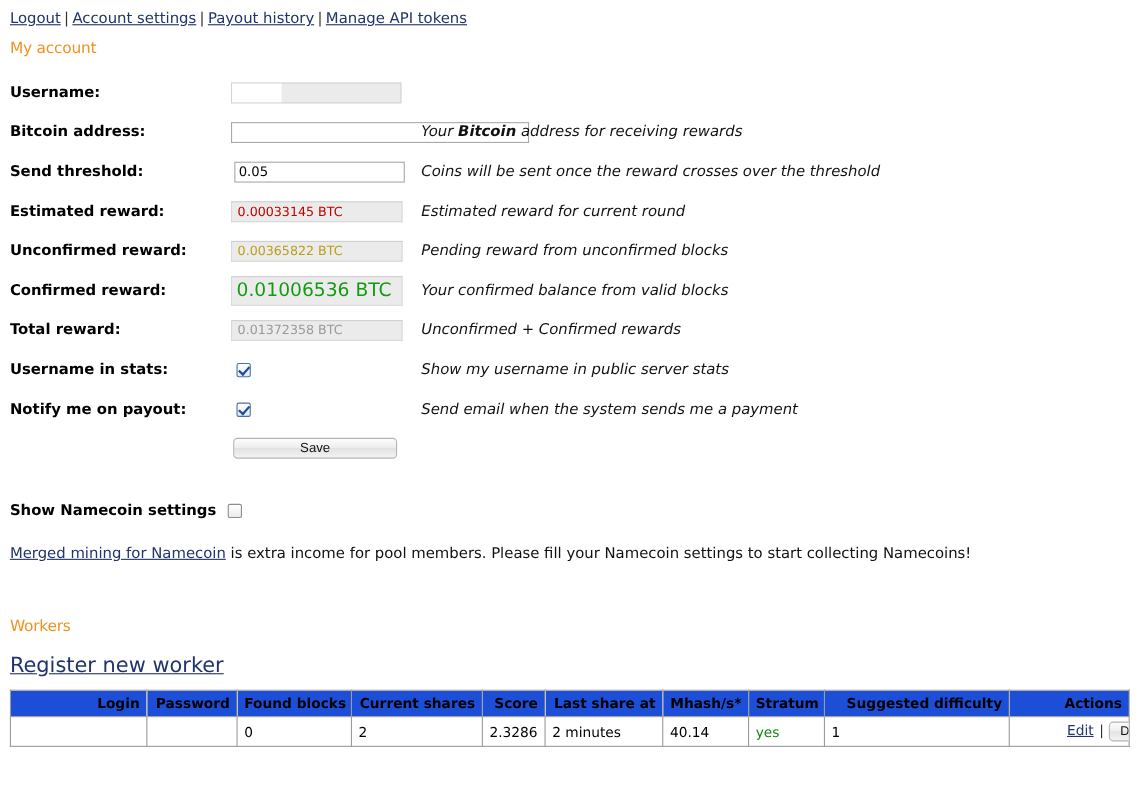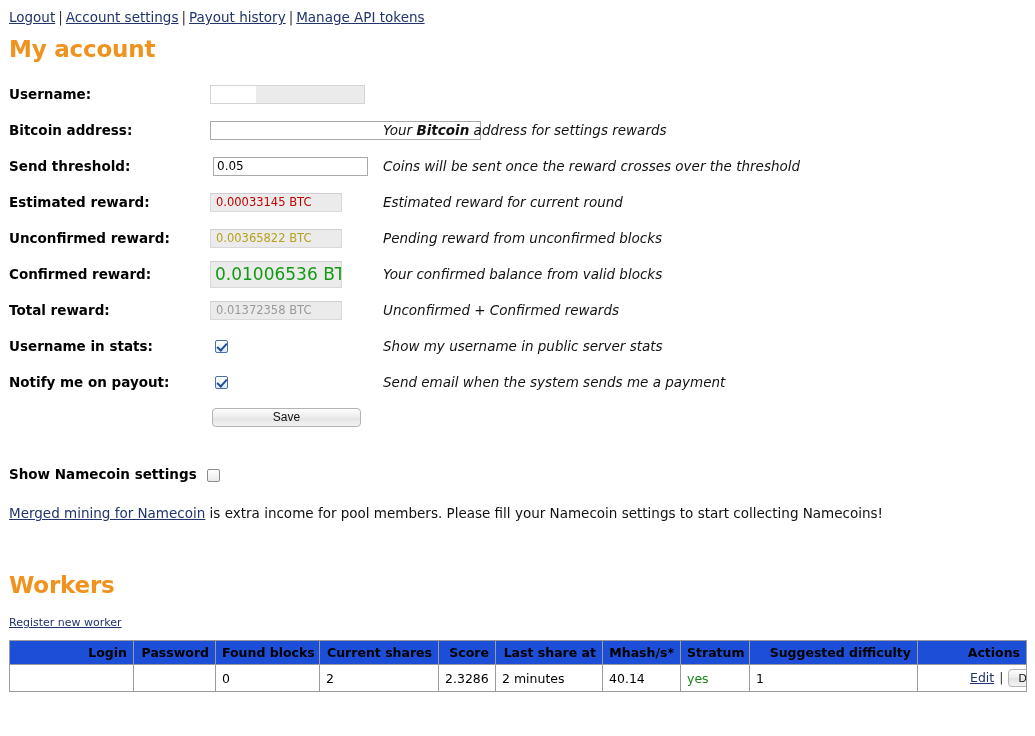--- a/index.html
+++ b/index.html
@@ -30,22 +30,22 @@
     color: #21346b;
     text-decoration: underline;
   }
   .topnav .sep {
     color: #333;
     padding: 0 3px;
   }
 
   
   h1.section-title {
-    font-size: 23px;
-    font-weight: bold;
+    font-size: 14px;
+    font-weight: normal;
     color: #f0921e;
     margin: 10px 0 14px 0;
     letter-spacing: -0.2px;
   }
 
   
   .form-grid {
     display: grid;
     grid-template-columns: 201px 173px auto;
     align-items: center;
@@ -97,21 +97,21 @@
   .username-box .white-part {
     position: absolute;
     left: 0; top: 0; bottom: 0;
     width: 45px;
     background: #ffffff;
   }
 
   
   .ro-box {
     box-sizing: border-box;
-    width: 132px;
+    width: 156px;
     height: 19px;
     background: #ebebeb;
     border: 1px solid #d9d9d9;
     border-top-color: #cfcfcf;
     font-size: 11.5px;
     line-height: 17px;
     padding: 0 0 0 5px;
     white-space: nowrap;
     overflow: hidden;
   }
@@ -192,21 +192,21 @@
 
   
   h1.workers-title { margin: 51px 0 16px 0; }
   .avg-hash {
     font-size: 13.5px;
     color: #111;
     margin: 0 0 21px 0;
   }
   .reg-link {
     display: inline-block;
-    font-size: 11px;
+    font-size: 19px;
     color: #21346b;
     text-decoration: underline;
     margin: 0 0 11px 0;
   }
 
   table.workers {
     border-collapse: collapse;
     width: 1017px;
     table-layout: fixed;
     font-size: 12.5px;
@@ -260,21 +260,21 @@
       <div class="username-box">
         <div class="white-part"></div>
       </div>
     </div>
     <div class="fld-desc"></div>
 
     <div class="fld-label">Bitcoin address:</div>
     <div class="fld-cell">
       <input class="txt addr" type="text" value="" style="">
     </div>
-    <div class="fld-desc"><span>Your </span><b>Bitcoin</b><span> address for settings rewards</span></div>
+    <div class="fld-desc"><span>Your </span><b>Bitcoin</b><span> address for receiving rewards</span></div>
 
     <div class="fld-label">Send threshold:</div>
     <div class="fld-cell">
       <input class="txt thresh" type="text" value="0.05" style="">
     </div>
     <div class="fld-desc">Coins will be sent once the reward crosses over the threshold</div>
 
     <div class="fld-label">Estimated reward:</div>
     <div class="fld-cell">
       <div class="ro-box est">0.00033145 BTC</div>

